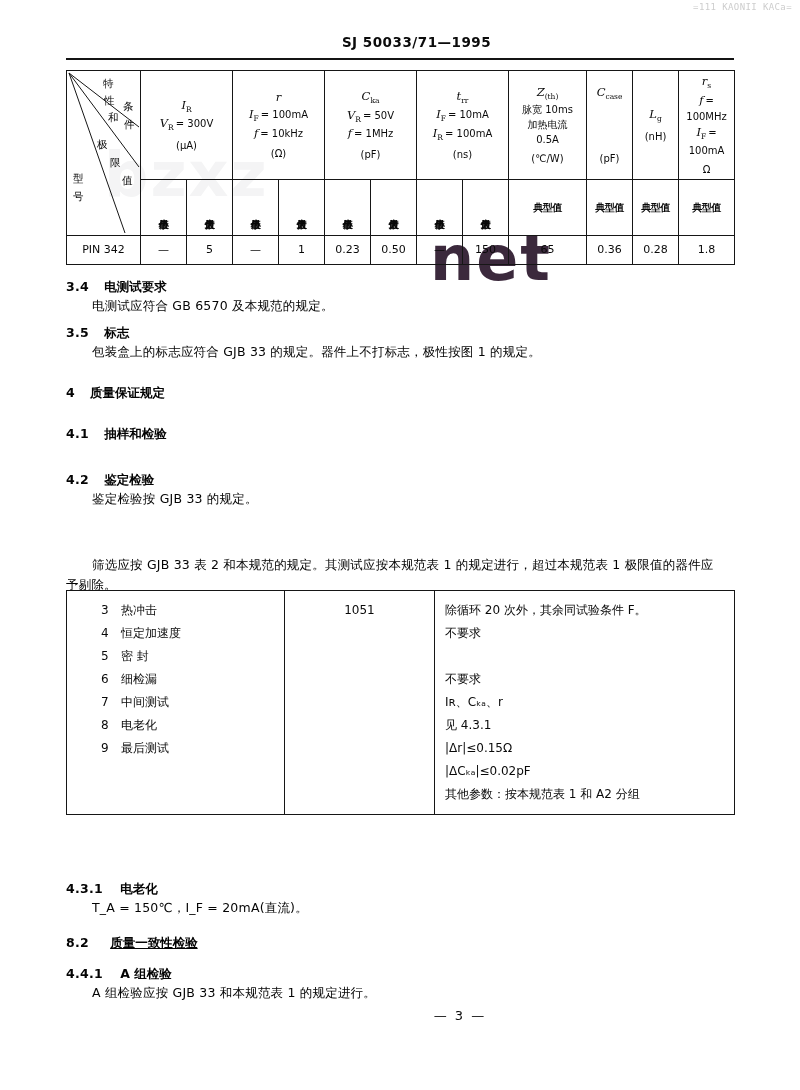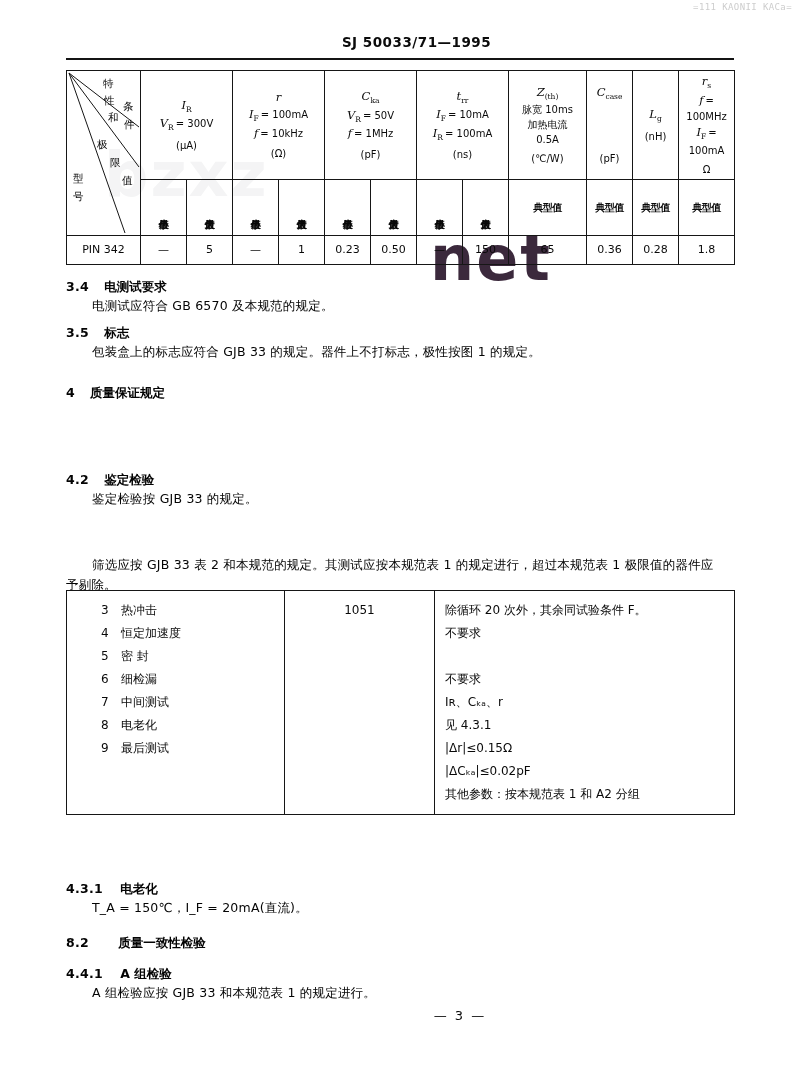--- a/index.html
+++ b/index.html
@@ -280,20 +280,22 @@
            <span class="h-txt" style="margin-left:10px;">标志</span></div>
       <div class="para indent1">包装盒上的标志应符合 GJB 33 的规定。器件上不打标志，极性按图 1 的规定。</div>
     </div>
 
     <div class="sec" style="top:382px;">
       <div><span class="h-num">4</span>
            <span class="h-txt" style="margin-left:10px;">质量保证规定</span></div>
     </div>
 
     <div class="sec" style="top:423px;">
+      <div><span class="h-num">4.1</span>
+           <span class="h-txt" style="margin-left:10px;">抽样和检验</span></div>
     </div>
 
     <div class="sec" style="top:469px;">
       <div><span class="h-num">4.2</span>
            <span class="h-txt" style="margin-left:10px;">鉴定检验</span></div>
       <div class="para indent1">鉴定检验按 GJB 33 的规定。</div>
     </div>
 
     <div class="sec" style="top:515px;">
       <div class="para" style="text-indent:26px;margin-top:40px;">筛选应按 GJB 33 表 2 和本规范的规定。其测试应按本规范表 1 的规定进行，超过本规范表 1 极限值的器件应予剔除。</div>
@@ -339,21 +341,21 @@
     </div>
 
     <div class="sec" style="top:878px;">
       <div><span class="h-num">4.3.1</span>
            <span class="h-txt" style="margin-left:12px;">电老化</span></div>
       <div class="para indent1 mathline">T_A = 150℃，I_F = 20mA(直流)。</div>
     </div>
 
     <div class="sec" style="top:932px;">
       <div><span class="h-num">8.2</span>
-           <span class="h-txt" style="margin-left:24px;">质量一致性检验</span></div>
+           <span class="h-txt" style="margin-left:16px;text-decoration:underline;">质量一致性检验</span></div>
     </div>
 
     <div class="sec" style="top:963px;">
       <div><span class="h-num">4.4.1</span>
            <span class="h-txt" style="margin-left:12px;">A 组检验</span></div>
       <div class="para indent1">A 组检验应按 GJB 33 和本规范表 1 的规定进行。</div>
     </div>
 
     <div class="pagenum">
       <span class="pn-pad">— 3 —</span>

